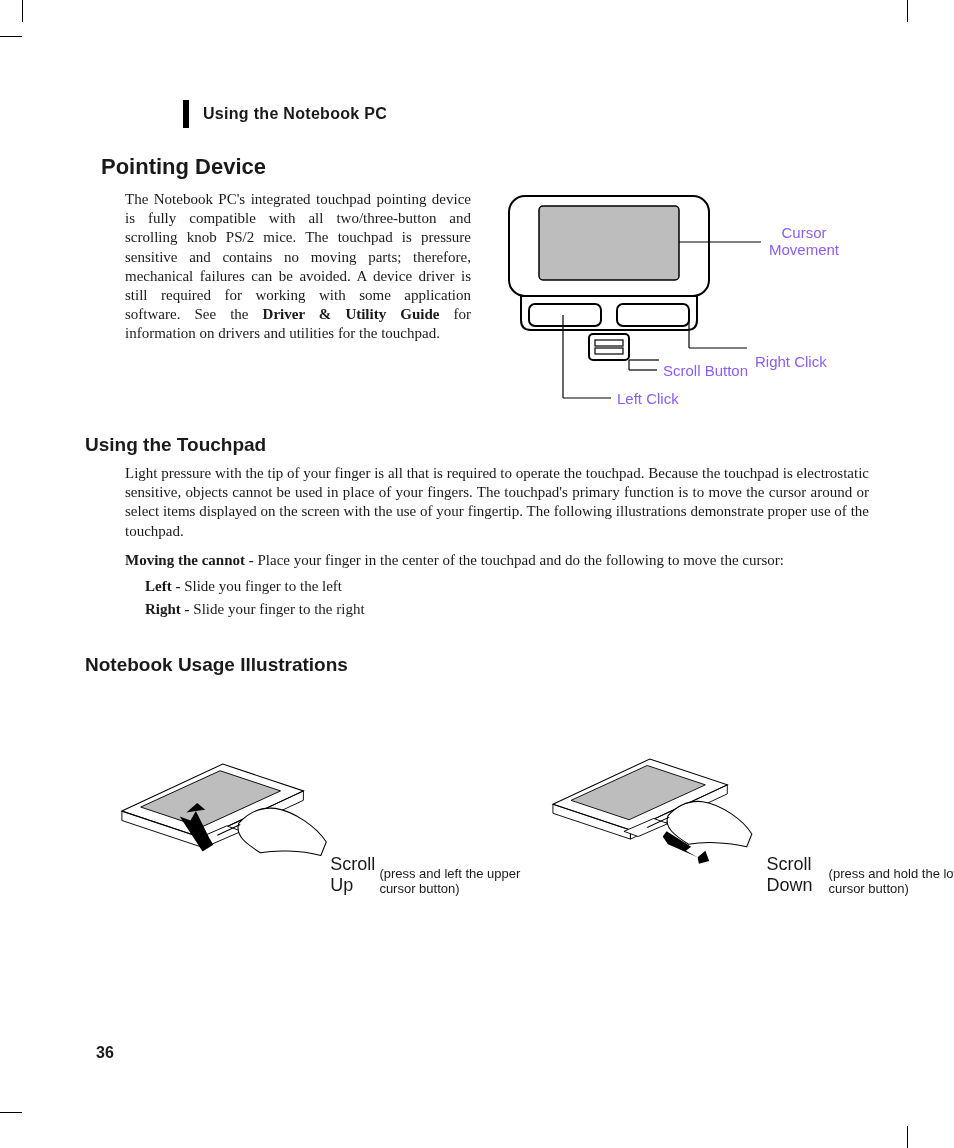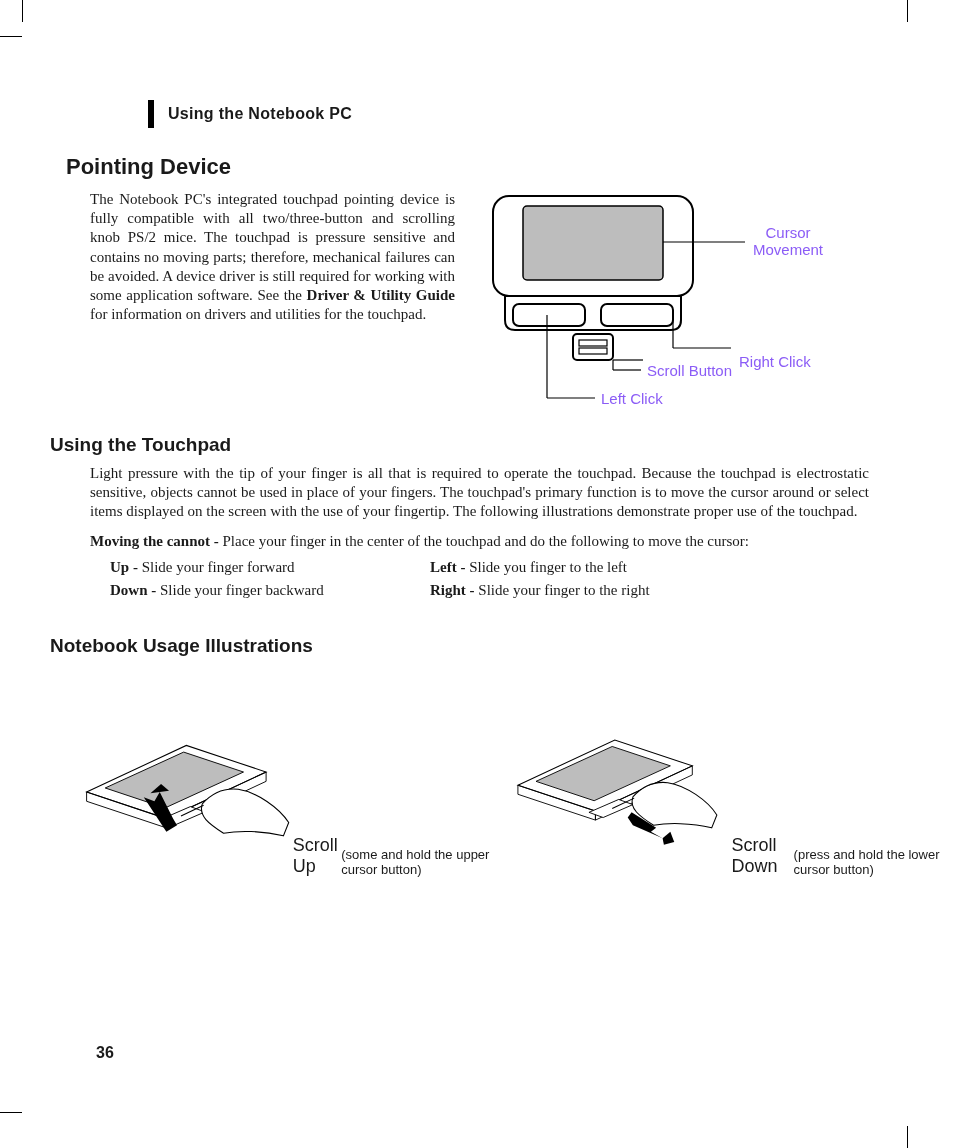--- a/index.html
+++ b/index.html
@@ -7,21 +7,21 @@
     padding: 0;
     background: #fff;
     color: #1a1a1a;
     font-family: "Times New Roman", Times, serif;
   }
   .page {
     position: relative;
     width: 954px;
     height: 1148px;
     box-sizing: border-box;
-    padding: 100px 85px 40px 50px;
+    padding: 100px 85px 40px 85px;
   }
   
   .crop-tl-h { position:absolute; top:36px; left:0; width:22px; height:1px; background:#000; }
   .crop-tl-v { position:absolute; top:0; left:22px; width:1px; height:22px; background:#000; }
   .crop-tr-v { position:absolute; top:0; right:46px; width:1px; height:22px; background:#000; }
   .crop-bl-h { position:absolute; bottom:35px; left:0; width:22px; height:1px; background:#000; }
   .crop-br-v { position:absolute; bottom:0; right:46px; width:1px; height:22px; background:#000; }
 
   .running-head {
     display:flex;
@@ -183,24 +183,20 @@
 
   <h2 class="section">Using the Touchpad</h2>
   <div class="body-block">Light pressure with the tip of your finger is all that is required to operate the touchpad. Because the touchpad is electrostatic sensitive, objects cannot be used in place of your fingers. The touchpad's primary function is to move the cursor around or select items displayed on the screen with the use of your fingertip. The following illustrations demonstrate proper use of the touchpad.</div>
 
   <div class="body-block" style="margin-top:10px;">
     <b>Moving the cannot - </b><span>Place your finger in the center of the touchpad and do the following to move the cursor:</span>
   </div>
 
   <div class="dir-cols">
     <div>
-      <div><b>Up - </b><span>Slide your finger forward</span></div>
-      <div style="margin-top:6px;"><b>Down - </b><span>Slide your finger backward</span></div>
-    </div>
-    <div>
       <div><b>Left - </b><span>Slide you finger to the left</span></div>
       <div style="margin-top:6px;"><b>Right - </b><span>Slide your finger to the right</span></div>
     </div>
   </div>
 
   <h2 class="section" style="margin-top:34px;">Notebook Usage Illustrations</h2>
 
   <div class="illus-row">
     <div class="illus-cell">
       <svg width="350" height="190" viewBox="0 0 350 190">
@@ -217,21 +213,21 @@
           <path d="M214,128 C230,110 250,104 268,106 C296,110 330,134 344,156 L336,176 C304,168 268,168 246,172 C224,158 208,146 214,128 Z"></path>
           <path d="M216,130 L182,146"></path>
         </g>
 
         <g fill="#000">
           <polygon points="170,150 150,110 142,124 126,118 160,170 176,160"></polygon>
           <polygon points="150,110 136,112 152,98 164,108"></polygon>
         </g>
       </svg>
       <div class="illus-cap">Scroll Up</div>
-      <div class="illus-sub">(some and hold the upper cursor button)</div>
+      <div class="illus-sub">(press and left the upper cursor button)</div>
     </div>
 
     <div class="illus-cell">
       <svg width="350" height="190" viewBox="0 0 350 190">
         <polygon points="20,100 170,30 290,70 140,140" fill="none" stroke="#000" stroke-width="1.6"></polygon>
         <polygon points="48,94 166,40 256,70 138,124" fill="#bdbdbd" stroke="#000" stroke-width="1.4"></polygon>
         <polygon points="20,100 140,140 140,154 20,114" fill="none" stroke="#000" stroke-width="1.4"></polygon>
         <polygon points="140,140 290,70 290,84 140,154" fill="none" stroke="#000" stroke-width="1.4"></polygon>
         <polygon points="130,142 176,122 198,130 152,150" fill="#fff" stroke="#000" stroke-width="1.4"></polygon>
         <g stroke="#000" stroke-width="1.6" fill="#fff">

